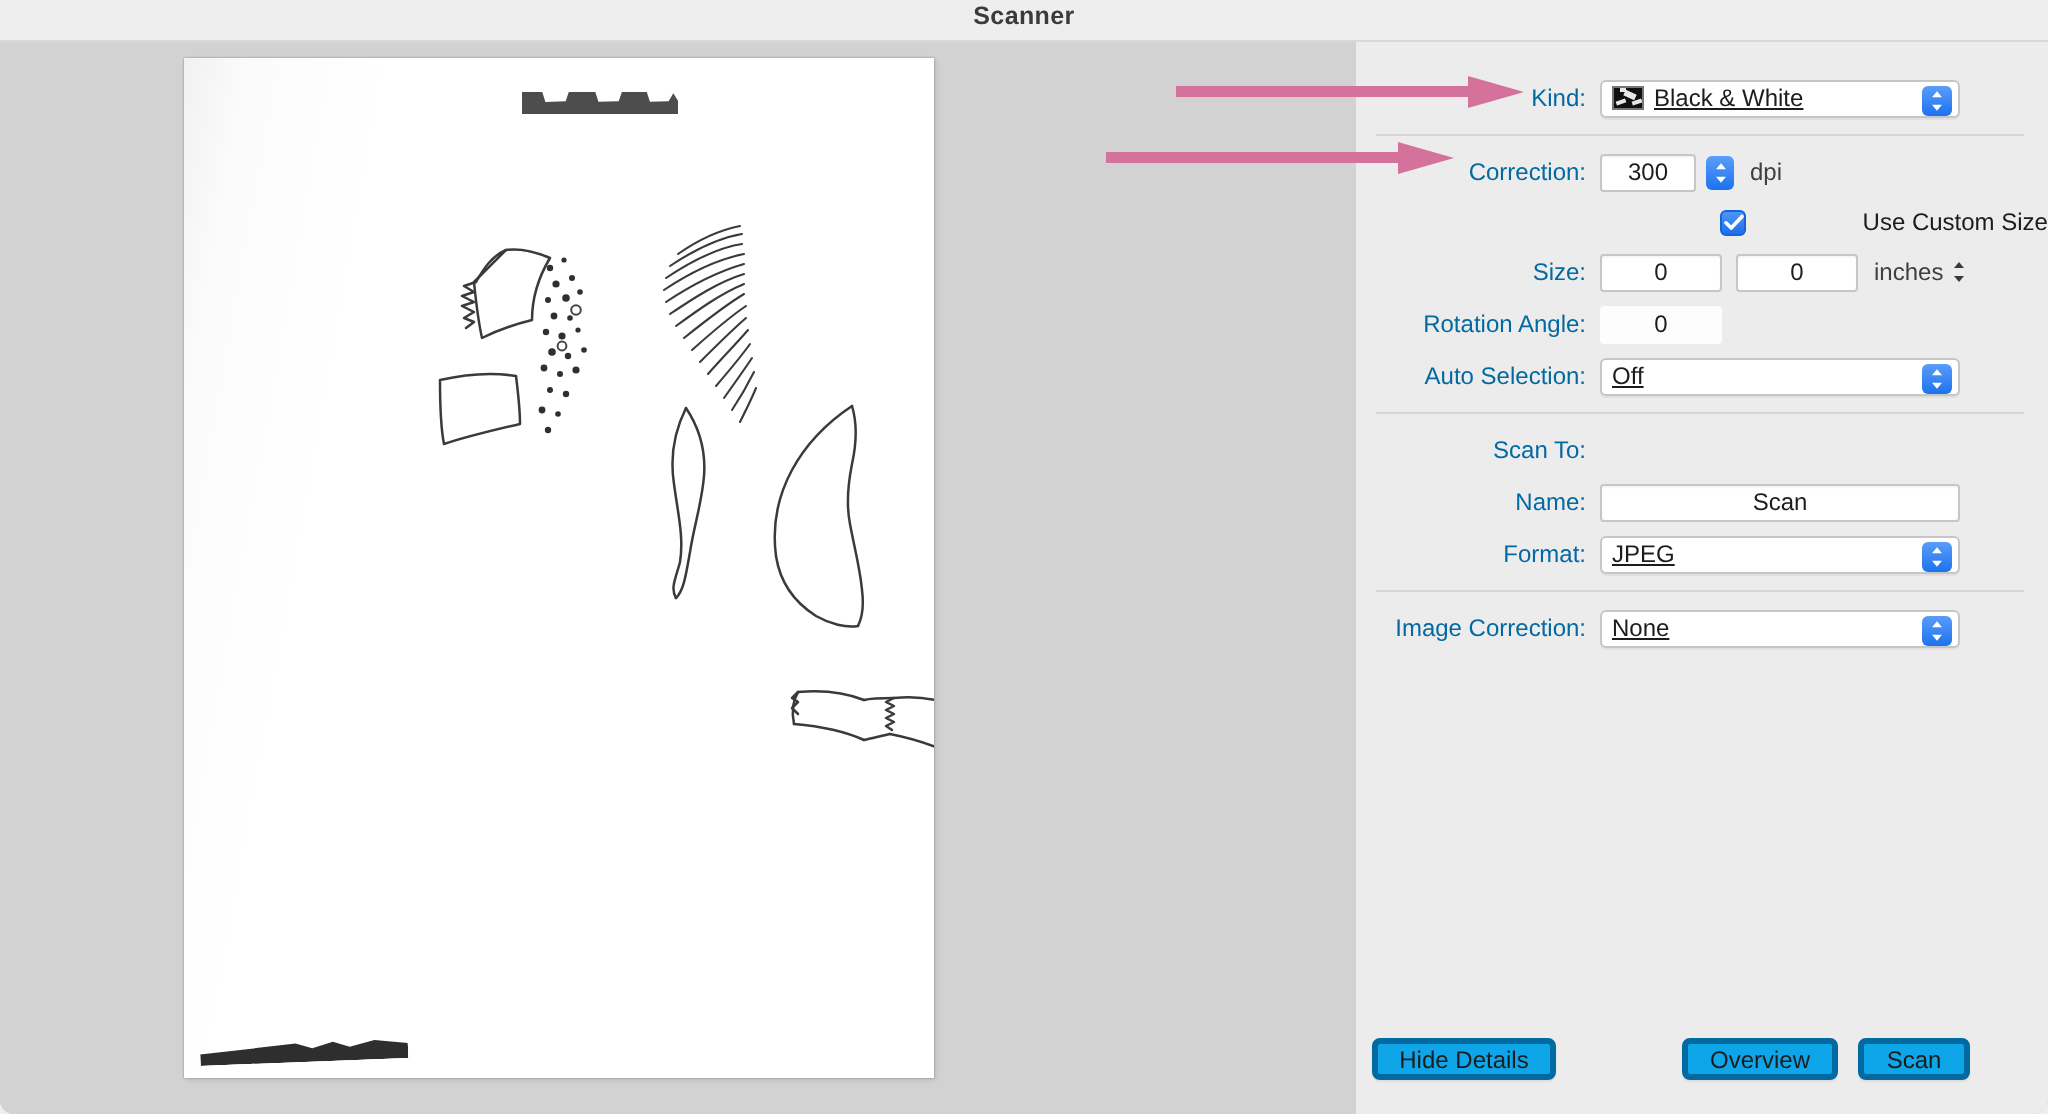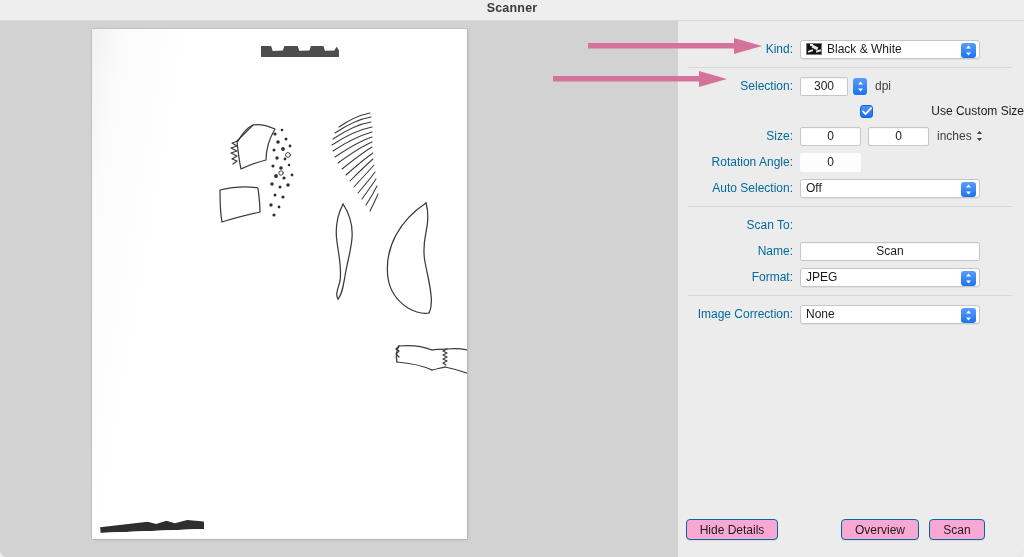--- a/index.html
+++ b/index.html
@@ -120,20 +120,21 @@
     border: 1px solid #c6c6c6;
     border-radius: 3px;
     display: flex;
     align-items: center;
     padding: 0 22px 0 5px;
     font-size: 12px;
     color: #1c1c1c;
     box-shadow: 0 1px 0 rgba(0,0,0,.05);
     white-space: nowrap;
     overflow: hidden;
+    text-decoration: underline;
   }
   .popup.wide { width: 180px; }
   .popup .chev {
     position: absolute; right: 3px; top: 2px;
     width: 15px; height: 15px;
     border-radius: 3px;
     background: linear-gradient(#5a9dfa, #1d72ee);
     display: flex; flex-direction: column;
     align-items: center; justify-content: center;
     line-height: 0;
@@ -213,22 +214,22 @@
   .folder-icon { width: 16px; height: 13px; margin-right: 6px; flex:none; }
 
   
   .btnbar {
     position: absolute; left: 0; bottom: 0;
     width: 346px; height: 54px;
   }
   .btn {
     position: absolute;
     height: 21px;
-    background: #f9a8d4;
-    border: 1px solid #0369a1;
+    background: #0ea5e9;
+    border: 3px solid #0369a1;
     border-radius: 4px;
     font-size: 12px;
     color: #1c1c1c;
     display: flex; align-items: center; justify-content: center;
     box-shadow: 0 1px 1px rgba(0,0,0,.07);
     white-space: nowrap;
   }
   .btn-hide { left: 8px; top: 16px; width: 92px; }
   .btn-overview { left: 163px; top: 16px; width: 78px; }
   .btn-scan { left: 251px; top: 16px; width: 56px; }
@@ -382,21 +383,21 @@
                   <path d="M4.5 1.6 L7 4.6 H2 Z" fill="#fff"></path>
                   <path d="M4.5 11.4 L7 8.4 H2 Z" fill="#fff"></path>
                 </svg>
             </span>
           </div>
         </div>
 
         <div class="sep"></div>
 
         <div class="row">
-          <div class="row-label">Selection:</div>
+          <div class="row-label">Correction:</div>
           <div class="field" style="width:48px">
             <span>300</span>
           </div>
           <div class="stepper">
             <svg width="9" height="13" viewBox="0 0 9 13">
                 <path d="M4.5 1.6 L7 4.6 H2 Z" fill="#fff"></path>
                 <path d="M4.5 11.4 L7 8.4 H2 Z" fill="#fff"></path>
               </svg>
           </div>
           <span class="unit">dpi</span>

